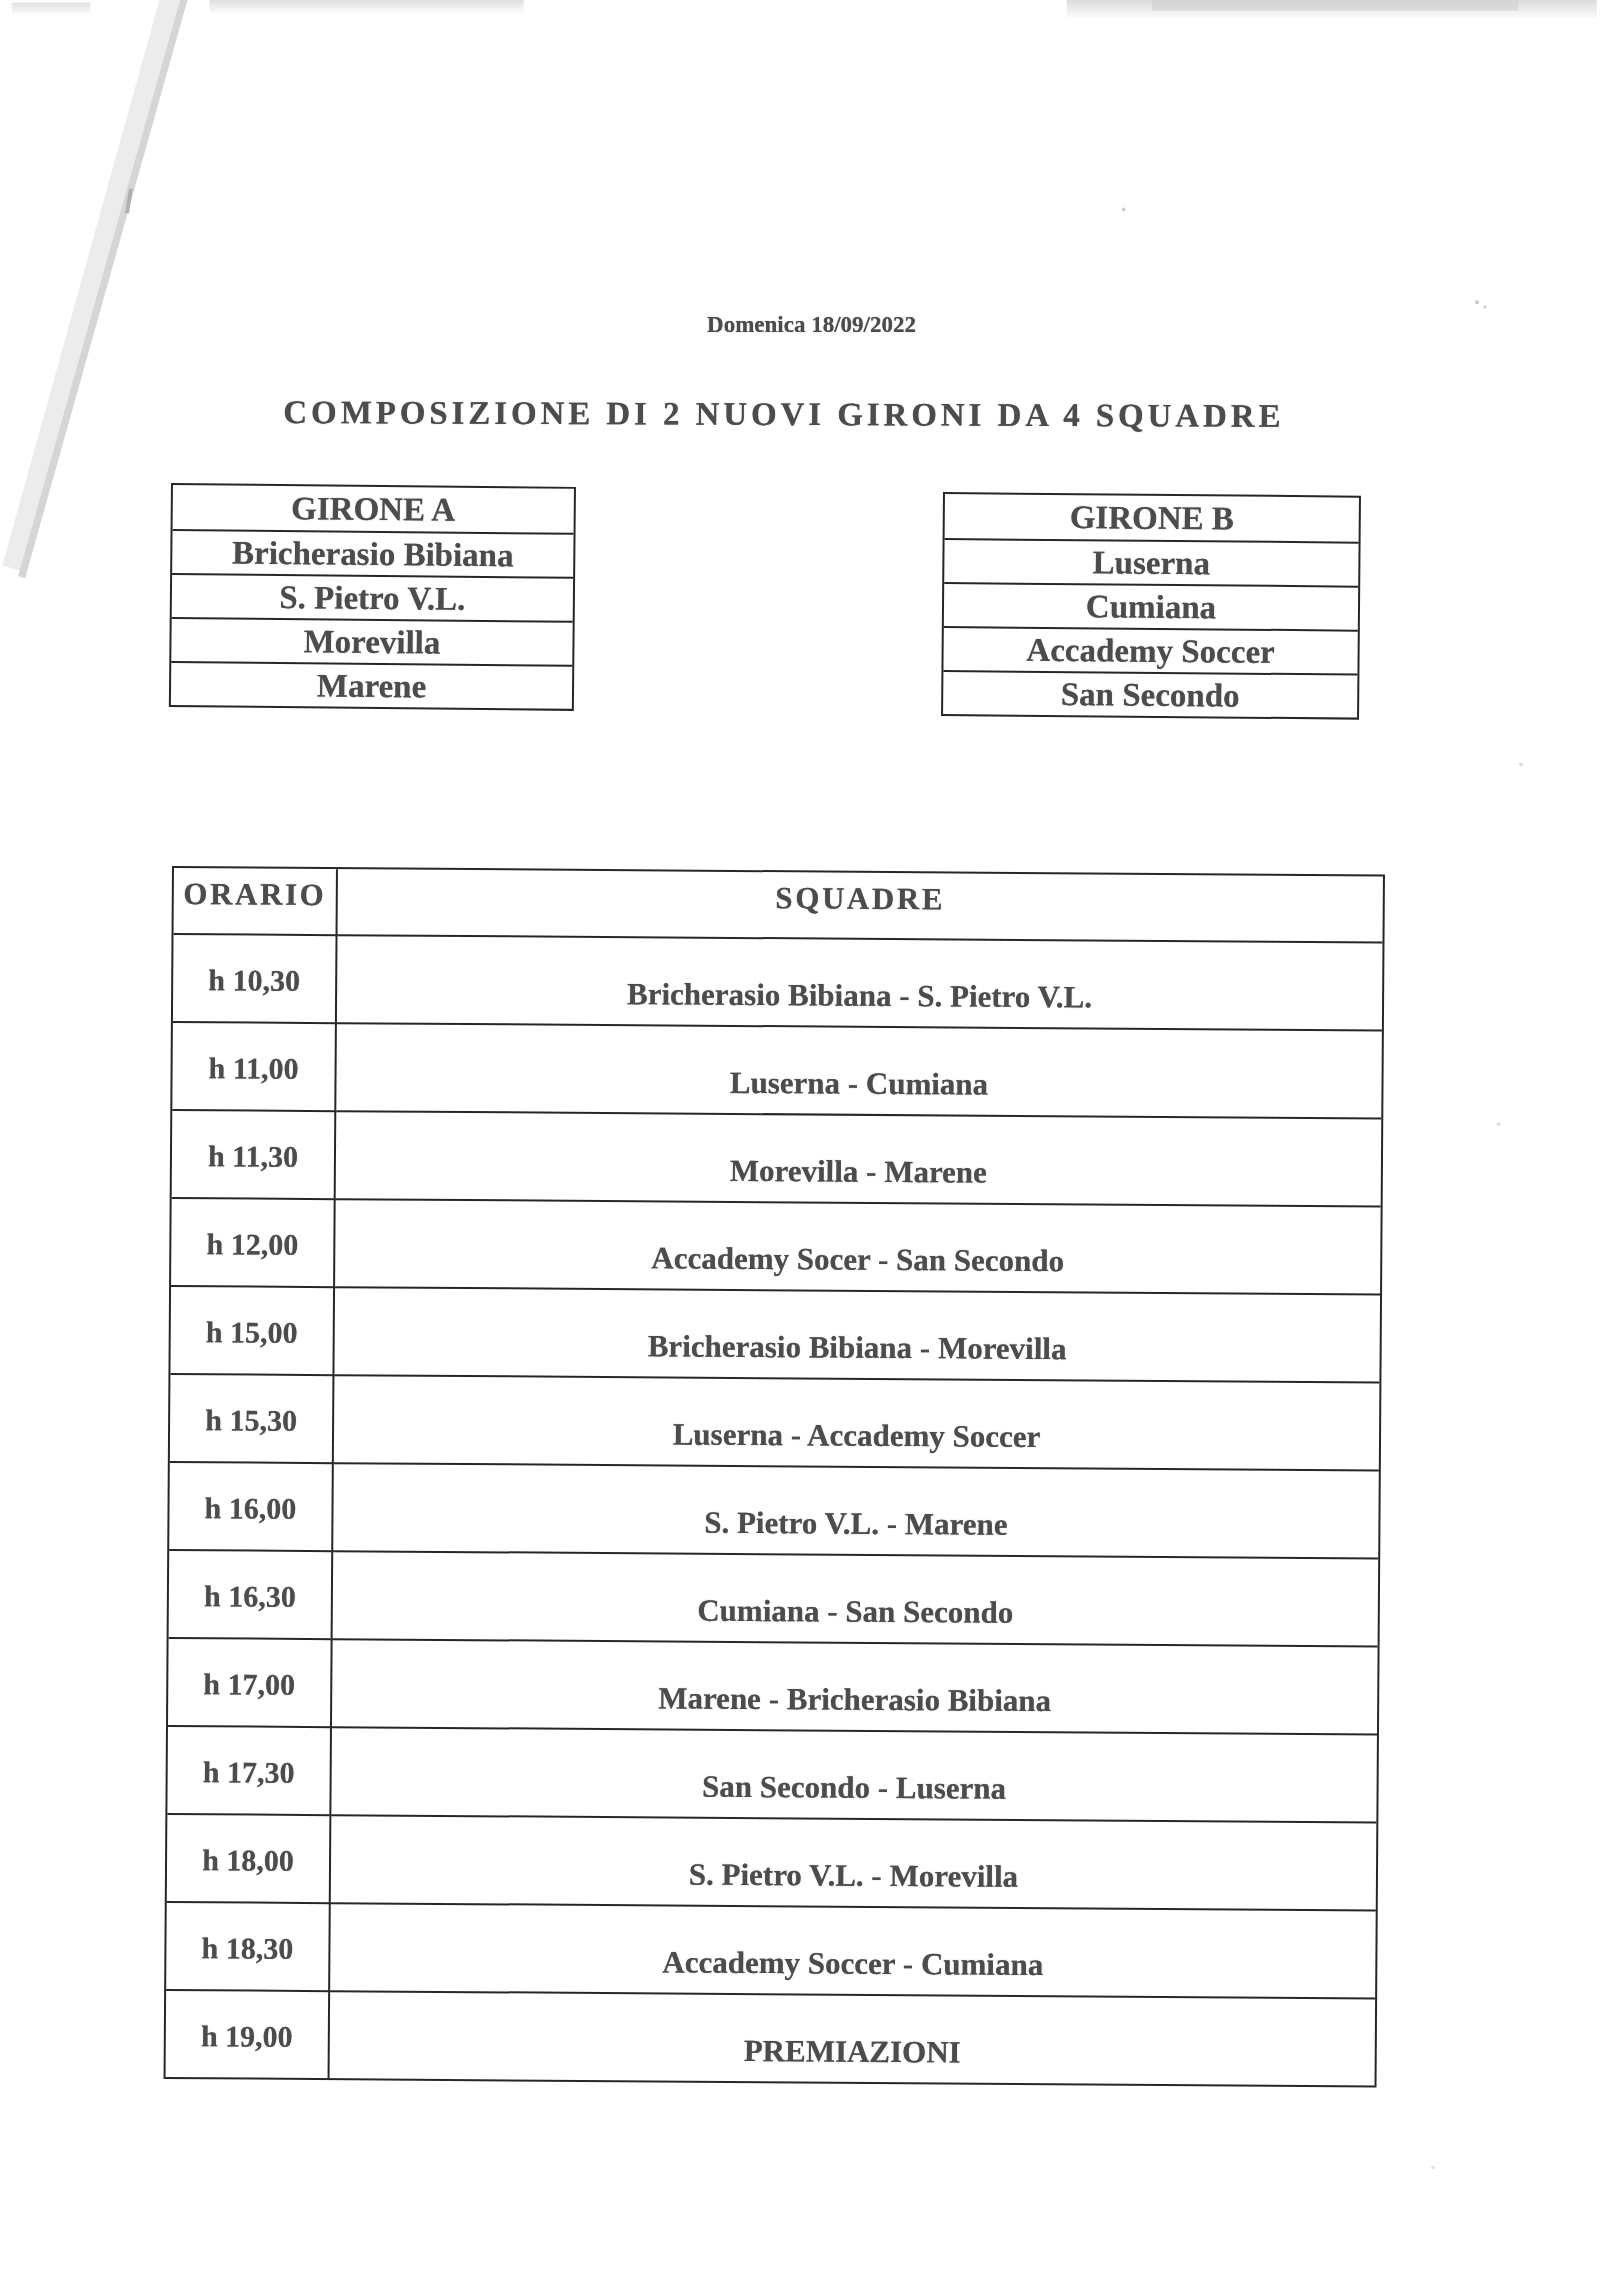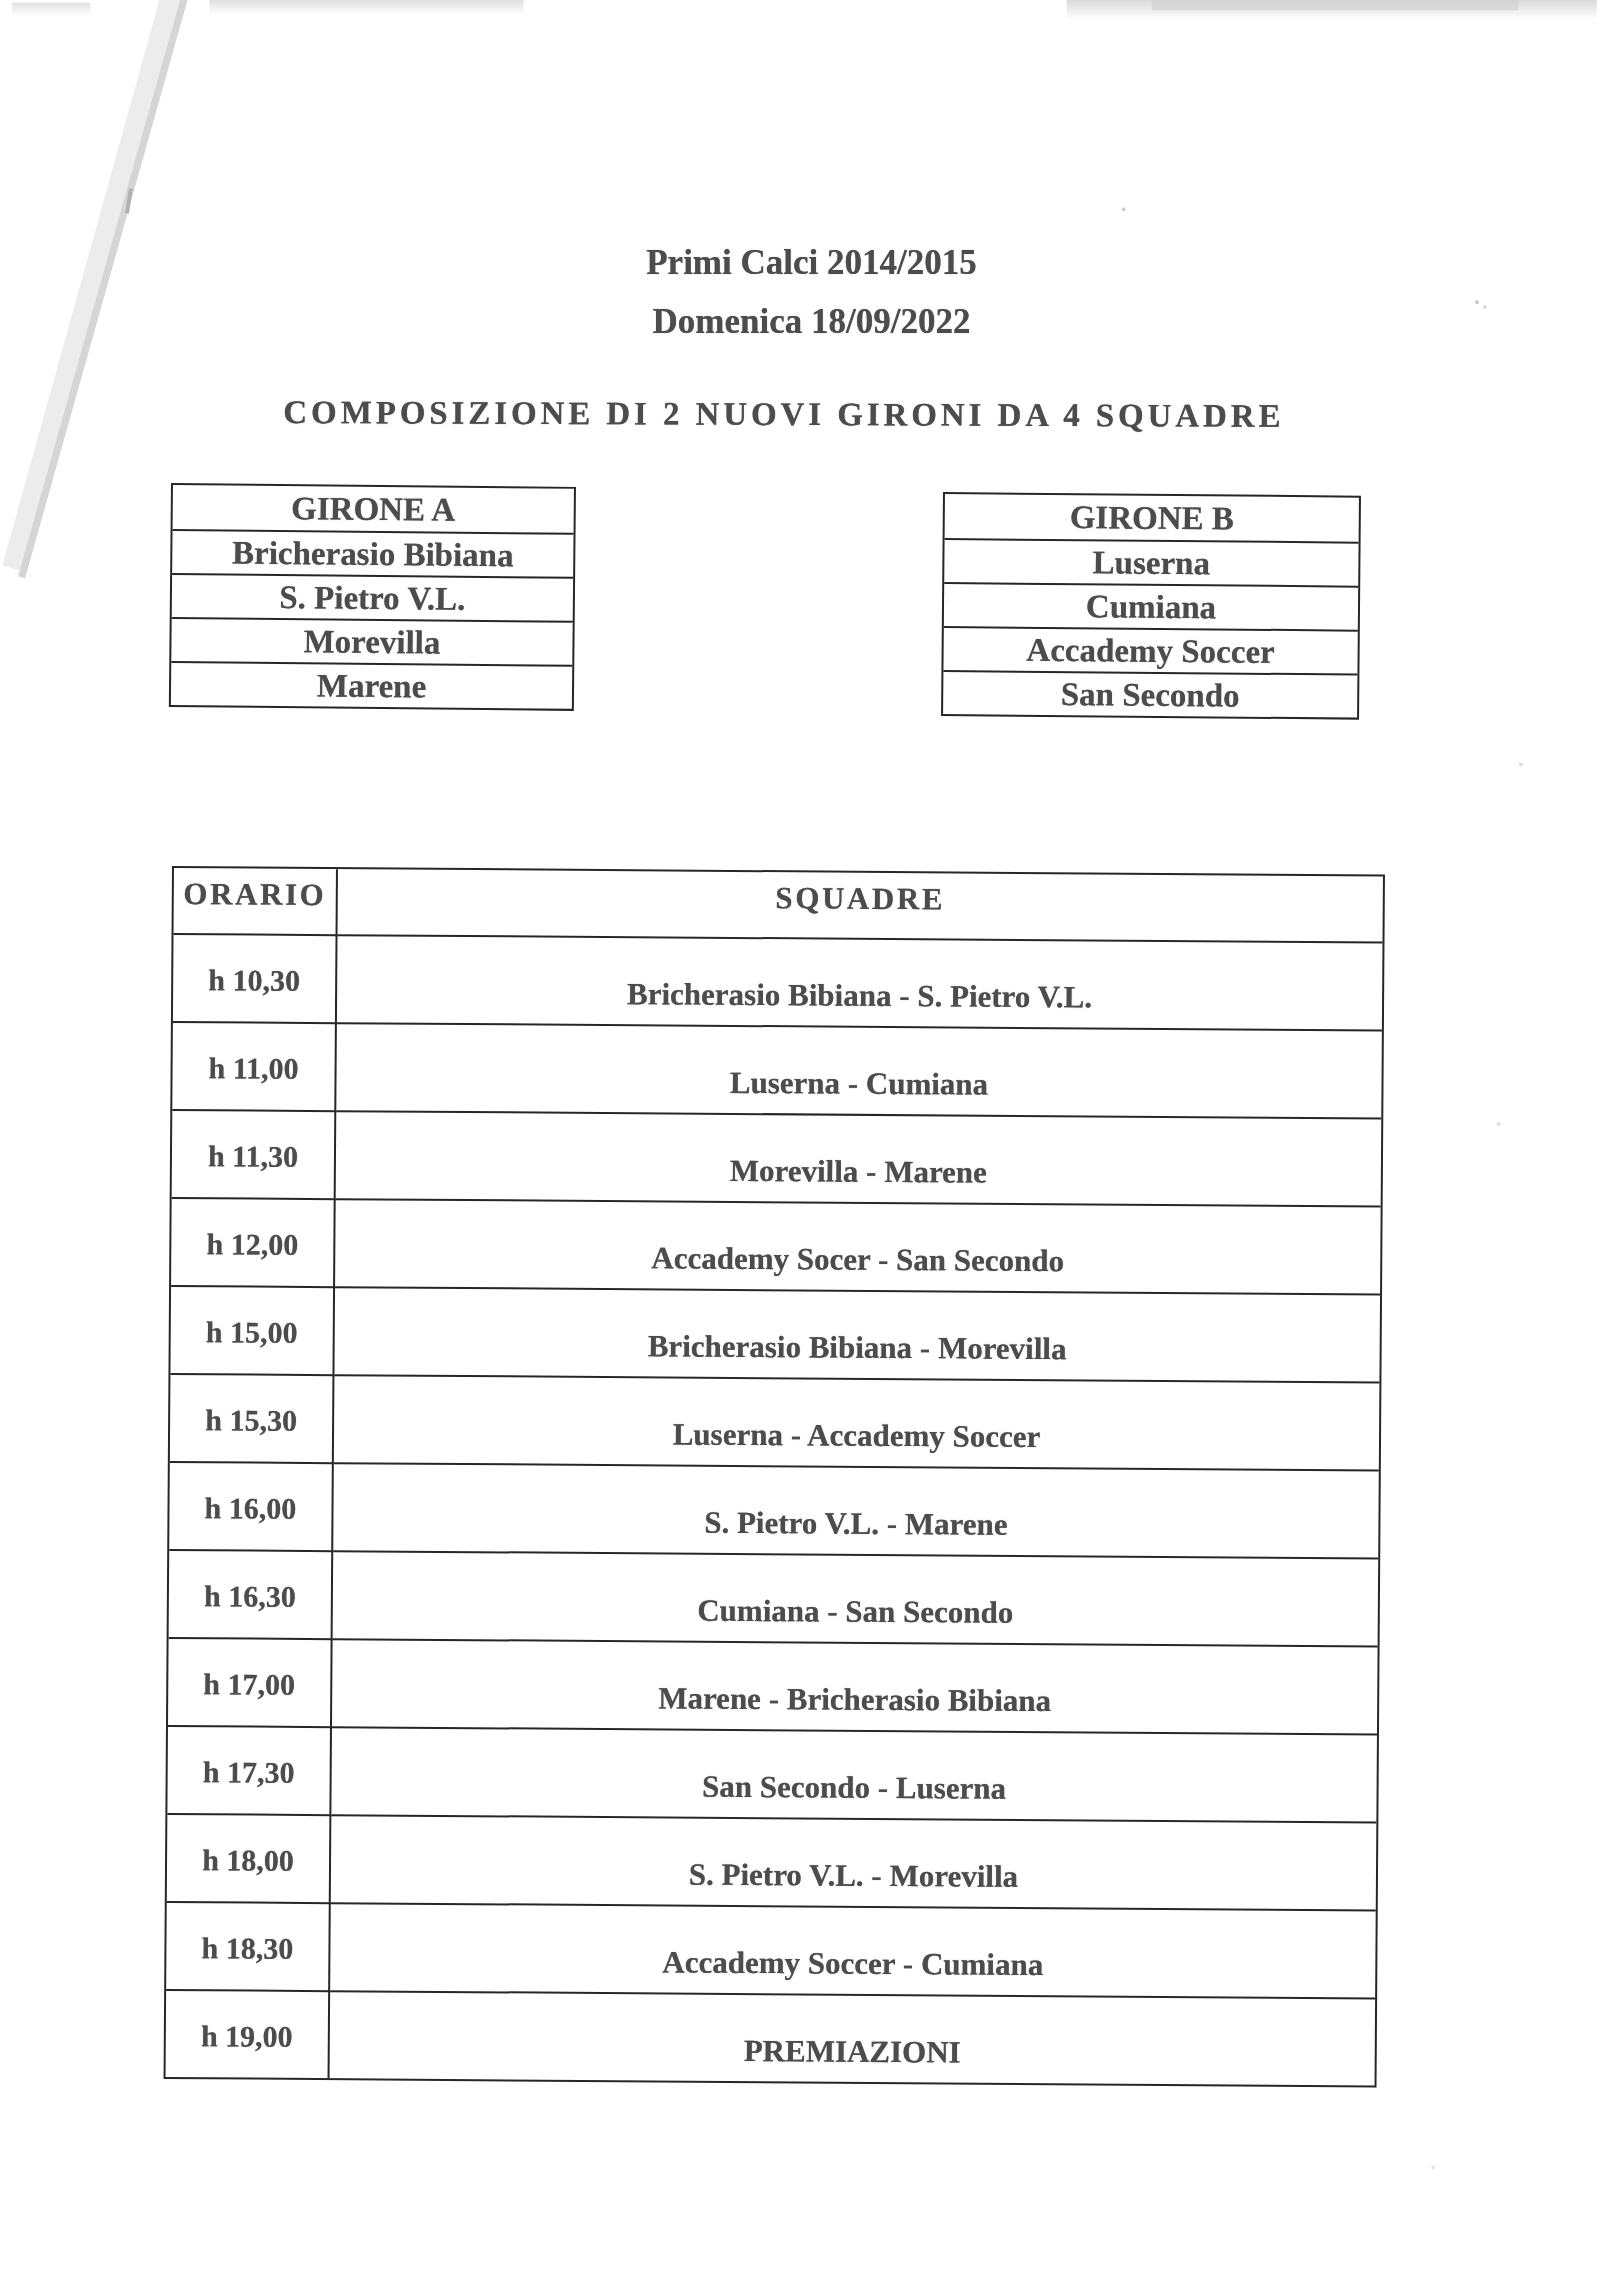--- a/index.html
+++ b/index.html
@@ -26,21 +26,21 @@
   .headline {
     position: absolute;
     left: 0;
     width: 1623px;
     text-align: center;
     color: #4c4c4c;
     text-shadow: 0 0 0.9px rgba(60,60,60,0.75);
     white-space: nowrap;
   }
   .page-title { top: 243px; font-size: 35px; }
-  .page-date  { top: 302px; font-size: 35px; }
+  .page-date  { top: 312px; font-size: 23px; }
   .page-heading {
     top: 393px;
     font-size: 33px;
     letter-spacing: 3.9px;
     padding-right: 55px;
     box-sizing: border-box;
     transform: rotate(0.22deg);
     transform-origin: left top;
   }
 
@@ -134,21 +134,20 @@
     <circle cx="1717" cy="320" r="3" fill="#8f8f8f" opacity="0.45"></circle>
     <circle cx="2257" cy="462" r="3" fill="#8f8f8f" opacity="0.5"></circle>
     <circle cx="2269" cy="469" r="2.5" fill="#8f8f8f" opacity="0.4"></circle>
     <circle cx="2324" cy="1168" r="3" fill="#8f8f8f" opacity="0.3"></circle>
     <circle cx="700" cy="1008" r="3.5" fill="#6f6f6f" opacity="0.55"></circle>
     <circle cx="616" cy="1743" r="4" fill="#8f8f8f" opacity="0.35"></circle>
     <circle cx="2290" cy="1718" r="3" fill="#8f8f8f" opacity="0.28"></circle>
     <circle cx="2190" cy="3312" r="3" fill="#8f8f8f" opacity="0.25"></circle>
   </svg>
 
-  <div class="headline page-title">Primi Calci 2014/2015</div>
   <div class="headline page-date">Domenica 18/09/2022</div>
   <div class="headline page-heading">COMPOSIZIONE DI 2 NUOVI GIRONI DA 4 SQUADRE</div>
 
   <div class="girone girone-a">
     <div class="g-cell">GIRONE A</div>
     <div class="g-cell">Bricherasio Bibiana</div>
     <div class="g-cell">S. Pietro V.L.</div>
     <div class="g-cell">Morevilla</div>
     <div class="g-cell">Marene</div>
   </div>

